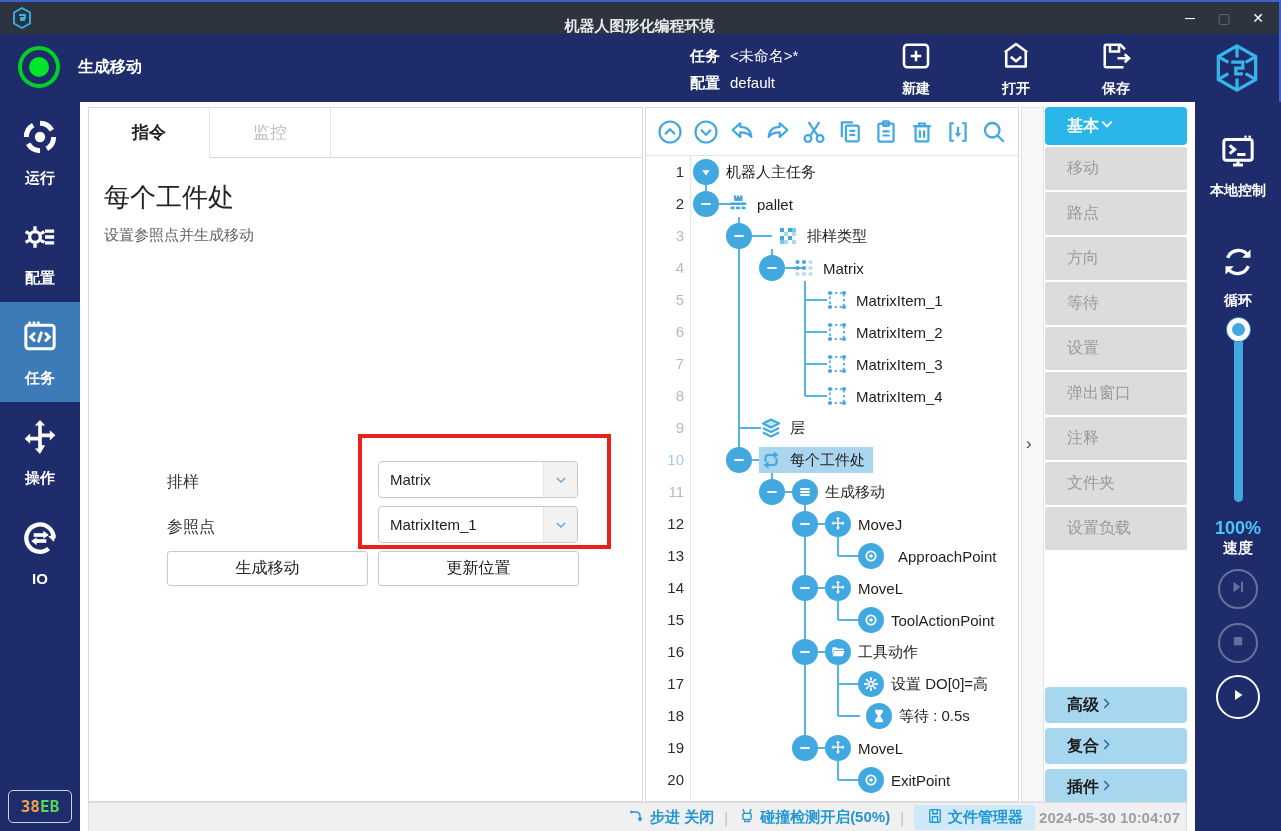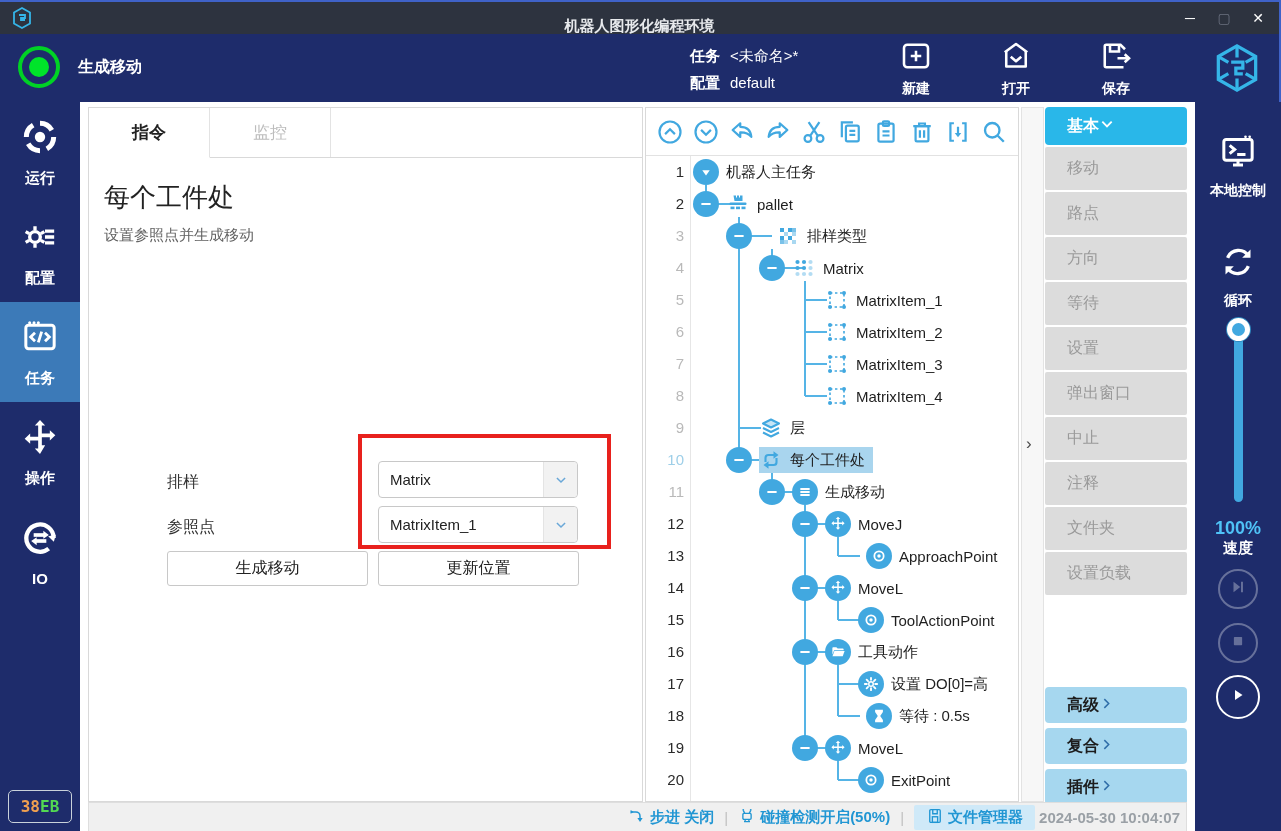--- a/index.html
+++ b/index.html
@@ -590,21 +590,21 @@
             <span class="cico">
               <svg viewBox="0 0 24 24" xmlns="http://www.w3.org/2000/svg">
                 <path fill="#fff" d="M12 2.2l3 3.2h-2v4.6h4.6V8l3.2 3-3.2 3v-2h-4.6v4.6h2l-3 3.2-3-3.2h2v-4.6H6.4v2L3.2 11l3.2-3v2H11V5.4H9z"></path>
               </svg>
             </span>
             <span class="tlabel">MoveJ</span>
           </span>
         </div>
         <div class="trow">
           <span class="tnum">13</span>
-          <span class="rowgrp" style="left: 220px;">
+          <span class="rowgrp" style="left: 212px; gap: 7px;">
             <span class="cico">
               <svg viewBox="0 0 24 24" xmlns="http://www.w3.org/2000/svg">
                 <circle cx="12" cy="12" r="6.2" fill="none" stroke="#fff" stroke-width="2.4"></circle>
                 <circle cx="12" cy="12" r="2.3" fill="#fff"></circle>
               </svg>
             </span>
             <span class="tlabel">ApproachPoint</span>
           </span>
         </div>
         <div class="trow">
@@ -718,21 +718,20 @@
         <span class=""><svg viewBox="0 0 24 24" xmlns="http://www.w3.org/2000/svg">
             <path d="M5 8.5l7 7 7-7" fill="none" stroke="#fff" stroke-width="2.8"></path>
           </svg></span>
       </div>
       <div class="cmd-item">移动</div>
       <div class="cmd-item">路点</div>
       <div class="cmd-item">方向</div>
       <div class="cmd-item">等待</div>
       <div class="cmd-item">设置</div>
       <div class="cmd-item">弹出窗口</div>
-      <div class="cmd-item">中止</div>
       <div class="cmd-item">注释</div>
       <div class="cmd-item">文件夹</div>
       <div class="cmd-item">设置负载</div>
       <div class="cmd-groups">
         <div class="cmd-group">
           <span>高级</span>
           <span class=""><svg viewBox="0 0 24 24" xmlns="http://www.w3.org/2000/svg">
               <path d="M8.5 5l7 7-7 7" fill="none" stroke="#2f6da8" stroke-width="2.4"></path>
             </svg></span>
         </div>

